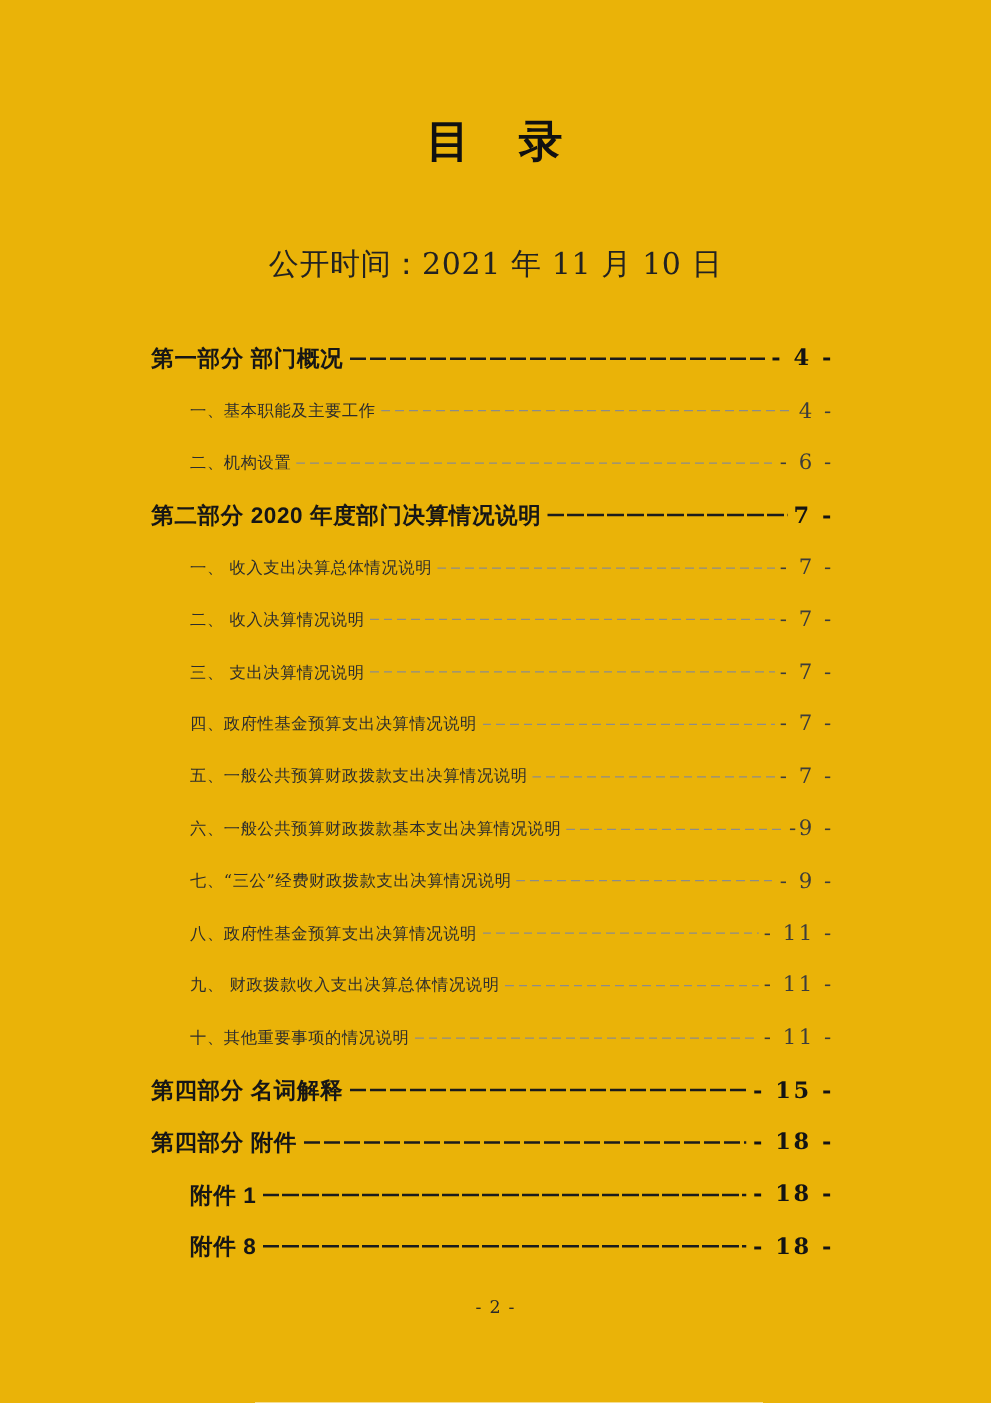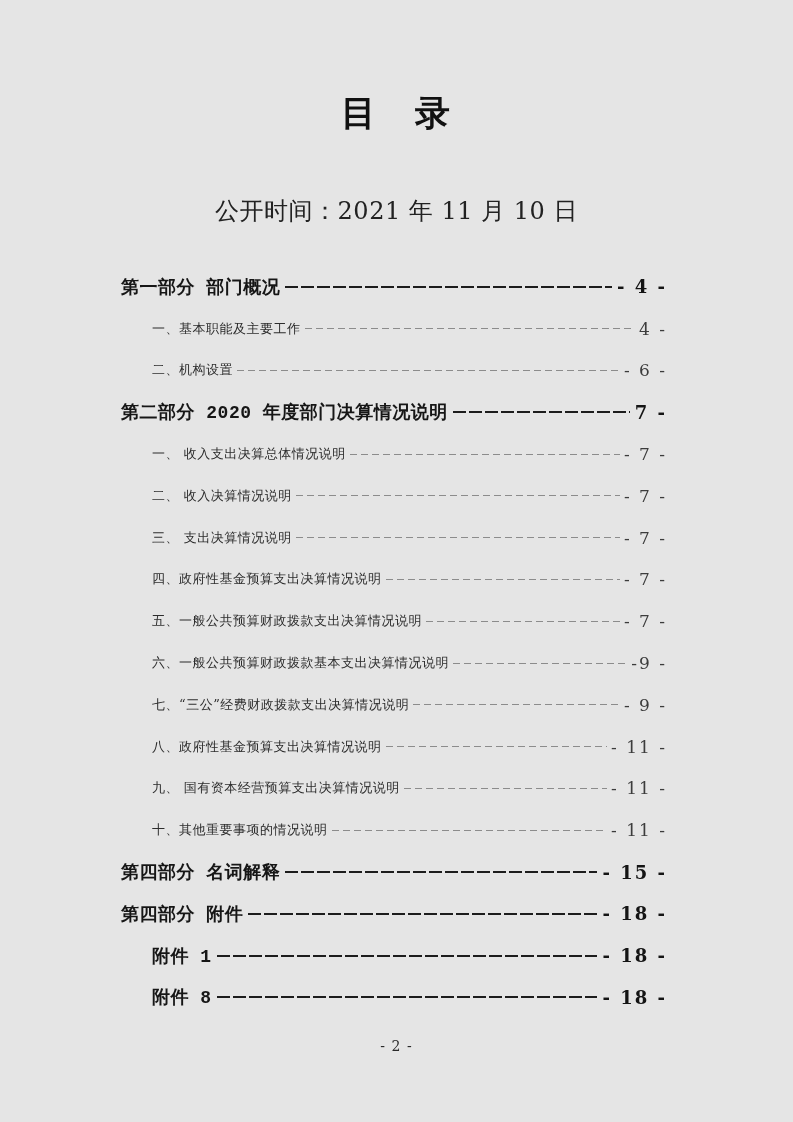--- a/index.html
+++ b/index.html
@@ -4,21 +4,21 @@
 <style>
   html, body {
     margin: 0;
     padding: 0;
     background: #ffffff;
   }
   .page {
     position: relative;
     width: 793px;
     height: 1122px;
-    background: #e5e5e5;
+    background: #eab308;
     overflow: hidden;
     font-family: "DejaVu Serif", serif;
     color: #1f1f1f;
   }
   .doc-title {
     position: absolute;
     top: 90px;
     left: 0;
     width: 100%;
     text-align: center;
@@ -48,21 +48,21 @@
   .toc-row {
     display: flex;
     align-items: center;
     height: 41.8px;
   }
   .toc-label {
     white-space: nowrap;
     flex: 0 0 auto;
   }
   .lvl1 .toc-label {
-    font-family: Liberation Mono, monospace;
+    font-family: Liberation Sans, sans-serif;
     font-weight: bold;
     font-size: 18px;
     color: #161616;
     letter-spacing: 0.5px;
   }
   .lvl2 .toc-label {
     font-family: "DejaVu Serif", serif;
     font-size: 13px;
     color: #2d2d2d;
     letter-spacing: 0.5px;
@@ -172,21 +172,21 @@
         <span class="toc-label">七、“三公”经费财政拨款支出决算情况说明</span>
         <span class="toc-leader"></span>
         <span class="toc-page">- 9 -</span>
       </div>
       <div class="toc-row lvl2">
         <span class="toc-label">八、政府性基金预算支出决算情况说明</span>
         <span class="toc-leader"></span>
         <span class="toc-page">- 11 -</span>
       </div>
       <div class="toc-row lvl2">
-        <span class="toc-label">九、 国有资本经营预算支出决算情况说明</span>
+        <span class="toc-label">九、 财政拨款收入支出决算总体情况说明</span>
         <span class="toc-leader"></span>
         <span class="toc-page">- 11 -</span>
       </div>
       <div class="toc-row lvl2">
         <span class="toc-label">十、其他重要事项的情况说明</span>
         <span class="toc-leader"></span>
         <span class="toc-page">- 11 -</span>
       </div>
       <div class="toc-row lvl1">
         <span class="toc-label">第四部分 名词解释</span>

